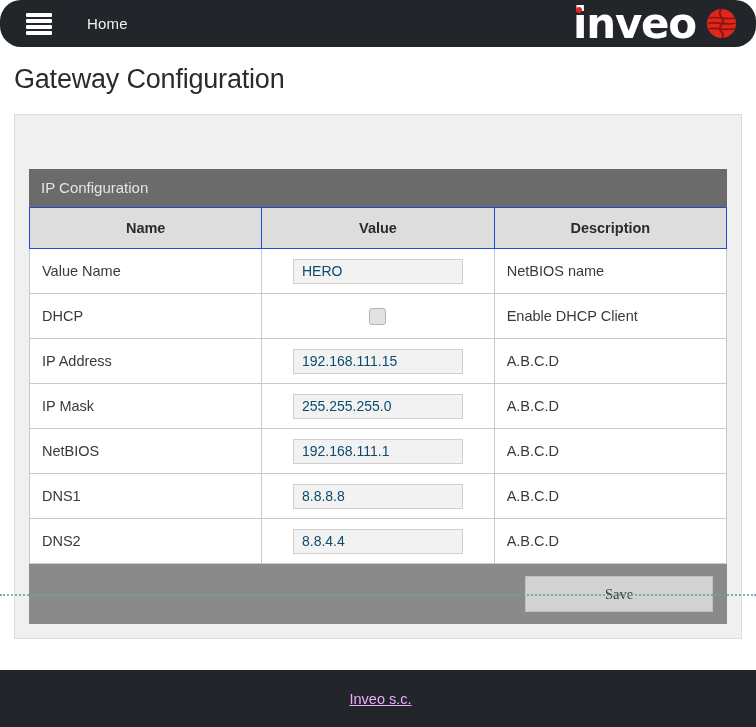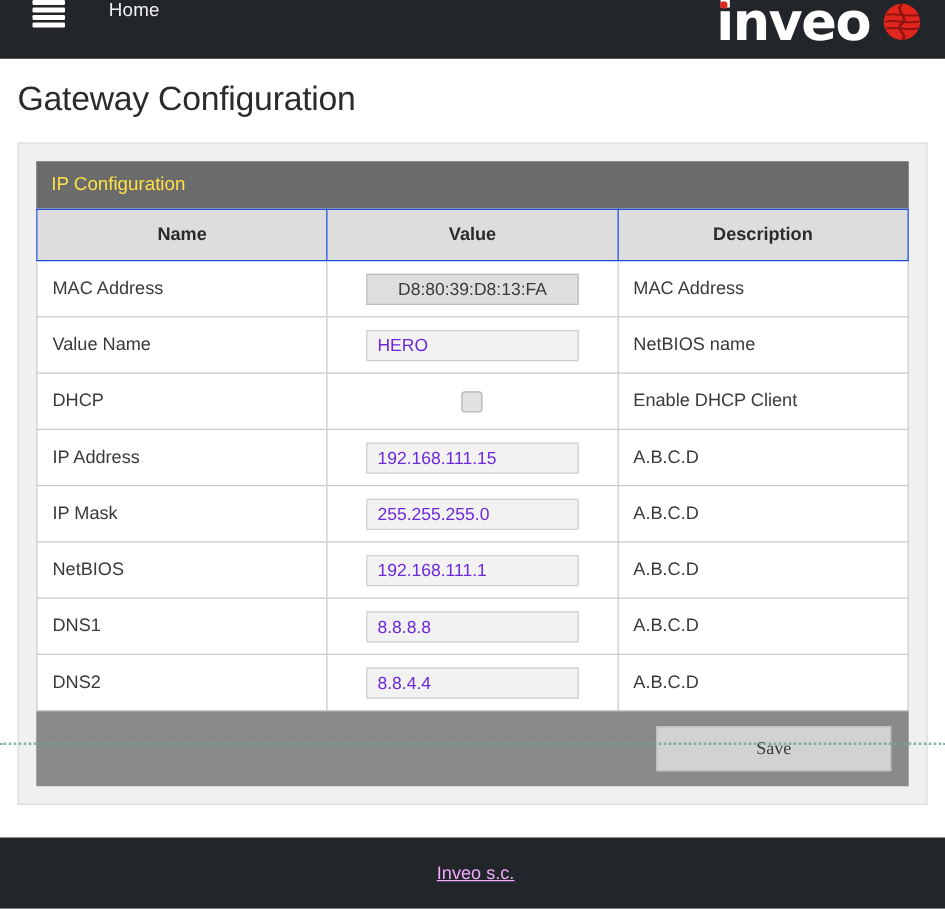--- a/index.html
+++ b/index.html
@@ -15,23 +15,24 @@
     color: #333333;
     overflow: hidden;
     position: relative;
   }
 
   
   .navbar {
     height: 47px;
     background: #222529;
     display: flex;
-    align-items: flex-start;
+    align-items: center;
     padding: 0 14px 0 26px;
     box-sizing: border-box;
+    border-radius: 21px;
   }
   .hamburger {
     width: 26px;
     height: 22px;
     display: flex;
     flex-direction: column;
     justify-content: space-between;
     cursor: pointer;
     flex: 0 0 auto;
   }
@@ -96,24 +97,25 @@
   .card {
     margin: 19px 14px 0 14px;
     background: #f0f0f0;
     border: 1px solid #dddddd;
     padding: 14px;
     box-sizing: border-box;
   }
 
   .panel-head {
     background: #6b6b6b;
-    color: #fde047;
+    color: #e5e5e5;
     font-size: 15px;
     padding: 10px 12px 11px 12px;
     box-sizing: border-box;
+    margin-top: 40px;
   }
 
   
   table.cfg {
     width: 100%;
     border-collapse: collapse;
     table-layout: fixed;
     background: #ffffff;
   }
   table.cfg th {
@@ -139,21 +141,21 @@
   td.col-desc  { width: auto; }
 
   .txt {
     width: 170px;
     height: 25px;
     box-sizing: border-box;
     border: 1px solid #cfcfcf;
     background: #f2f2f2;
     font-family: "Liberation Sans", sans-serif;
     font-size: 14px;
-    color: #6d28d9;
+    color: #0c4a6e;
     padding: 0 8px;
     outline: none;
   }
   .txt.readonly {
     background: #dedede;
     border: 1px solid #bdbdbd;
     text-align: center;
     color: #3b3b3b;
   }
   .chk {
@@ -259,27 +261,20 @@
   <table class="cfg">
     <thead>
       <tr>
         <th class="col-name">Name</th>
         <th class="col-value">Value</th>
         <th class="col-desc">Description</th>
       </tr>
     </thead>
     <tbody>
       <tr>
-        <td class="col-name">MAC Address</td>
-        <td class="col-value">
-          <input class="txt readonly" type="text" readonly="" value="D8:80:39:D8:13:FA" style="">
-        </td>
-        <td class="col-desc">MAC Address</td>
-      </tr>
-      <tr>
         <td class="col-name">Value Name</td>
         <td class="col-value">
           <input class="txt" type="text" value="HERO" style="">
         </td>
         <td class="col-desc">NetBIOS name</td>
       </tr>
       <tr>
         <td class="col-name">DHCP</td>
         <td class="col-value">
           <span class="chk"></span>

